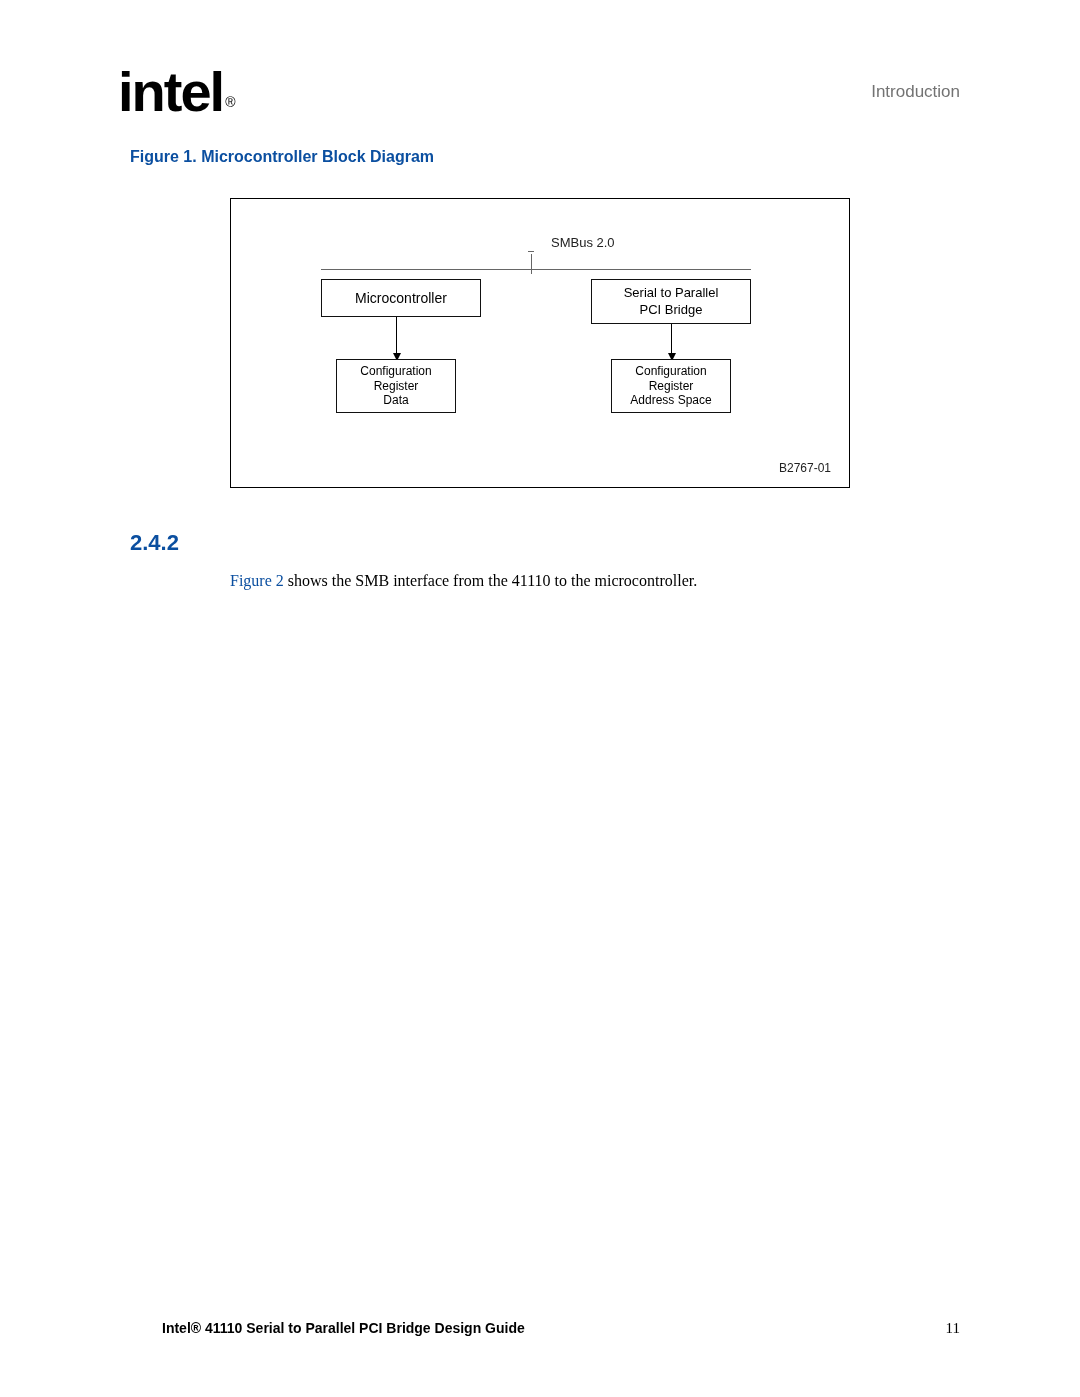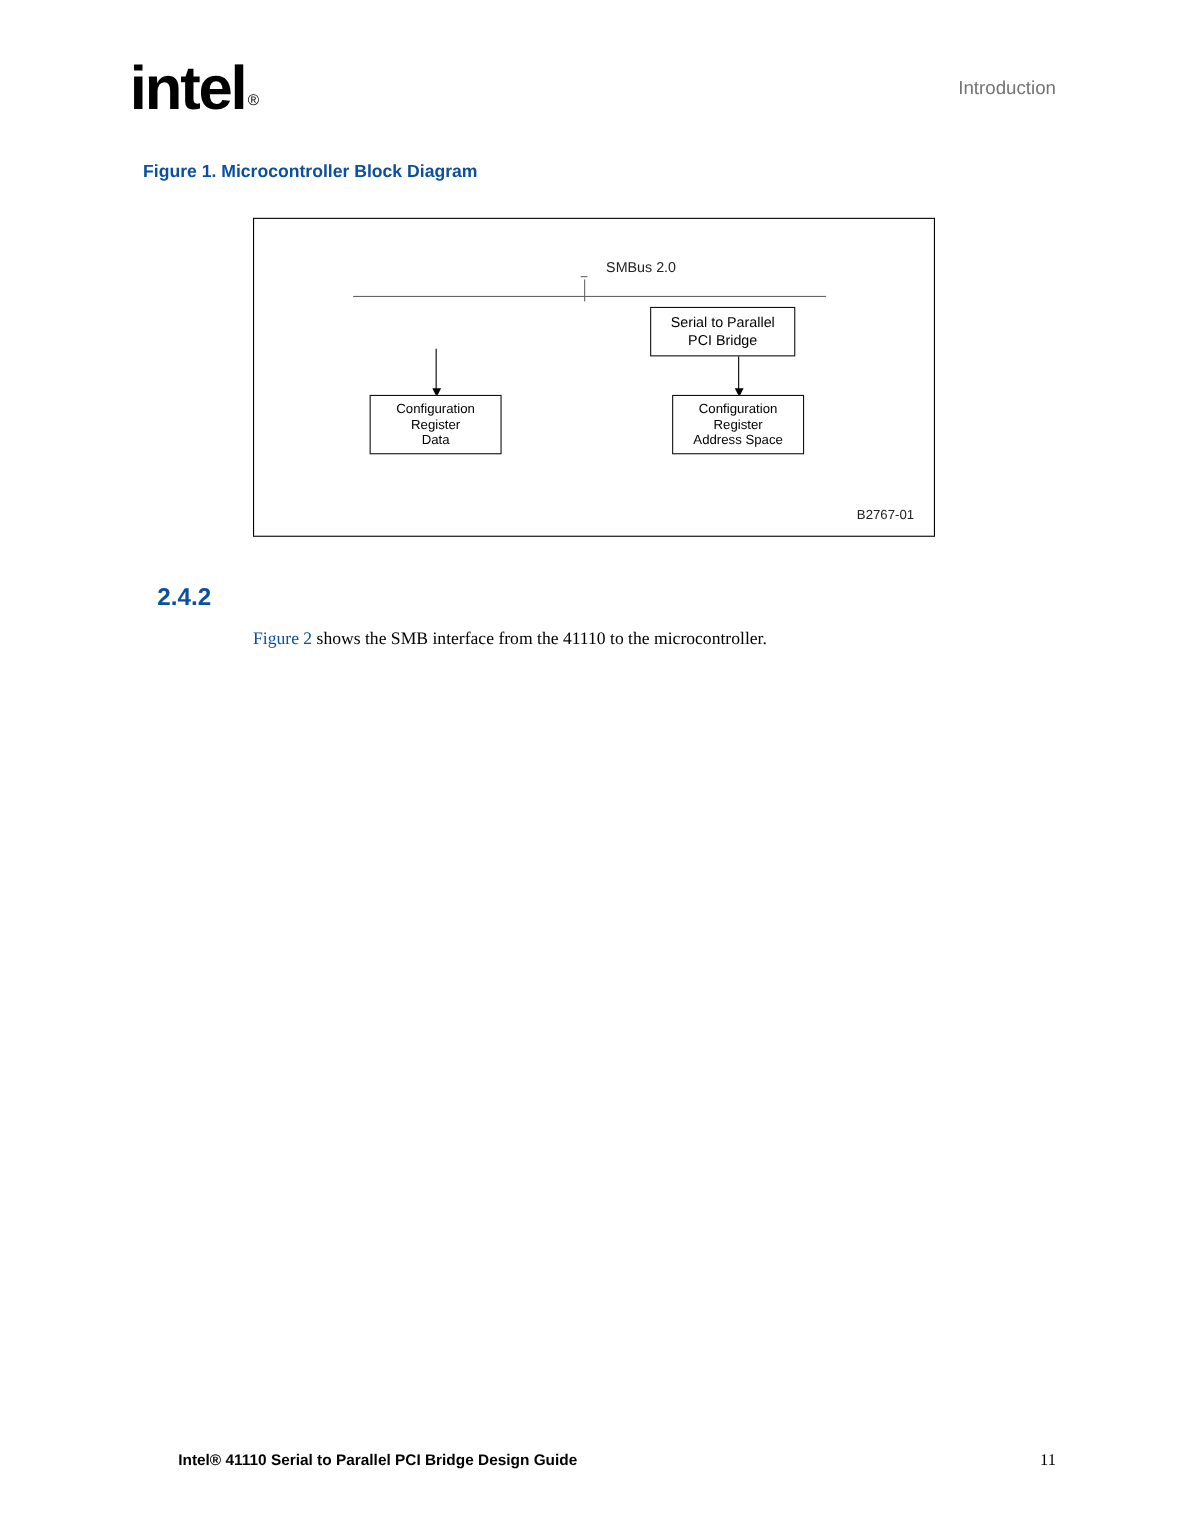--- a/index.html
+++ b/index.html
@@ -6,21 +6,21 @@
   body {
     width: 1080px;
     height: 1397px;
     background: #fff;
     font-family: Arial, Helvetica, sans-serif;
     position: relative;
     color: #000;
   }
   .header {
     position: absolute;
-    top: 52px;
+    top: 64px;
     left: 118px;
     right: 120px;
     display: flex;
     justify-content: space-between;
     align-items: center;
   }
   .intel-logo {
     font-family: Arial, Helvetica, sans-serif;
     font-size: 56px;
     font-weight: bold;
@@ -76,21 +76,21 @@
     position: absolute;
     border: 1px solid #111;
     background: #fff;
     text-align: center;
     display: flex;
     flex-direction: column;
     justify-content: center;
     font-family: Arial, sans-serif;
   }
   .box-mc { top: 80px; left: 90px; width: 160px; height: 38px; font-size: 14px; }
-  .box-stp { top: 80px; left: 360px; width: 132px; height: 45px; font-size: 13px; line-height: 1.25; }
+  .box-stp { top: 80px; left: 360px; width: 160px; height: 45px; font-size: 13px; line-height: 1.25; }
   .box-cfg1 { top: 160px; left: 105px; width: 120px; height: 54px; font-size: 12px; line-height: 1.2; }
   .box-cfg2 { top: 160px; left: 380px; width: 120px; height: 54px; font-size: 12px; line-height: 1.2; }
   .arrow-v {
     position: absolute;
     width: 1px;
     background: #000;
   }
   .arrow-head-down {
     position: absolute;
     width: 0; height: 0;
@@ -105,21 +105,21 @@
     bottom: 12px;
     right: 18px;
     font-size: 12px;
     color: #222;
     font-family: Arial, sans-serif;
     margin-top: 48px;
   }
   .section-row {
     position: absolute;
     top: 530px;
-    left: 143px;
+    left: 130px;
     display: flex;
     align-items: baseline;
     gap: 48px;
   }
   .section-num {
     color: #0b4fa0;
     font-weight: bold;
     font-size: 22px;
   }
   .section-title {
@@ -167,20 +167,23 @@
 </div>
 
 <div class="figure-caption">Figure 1.  Microcontroller Block Diagram</div>
 
 <div class="figure-frame">
   <div class="bus-tick"></div>
   <div class="bus-vert"></div>
   <div class="smbus-label">SMBus 2.0</div>
   <div class="hline-top"></div>
 
+  <div class="box box-mc">
+    <span>Microcontroller</span>
+  </div>
   <div class="box box-stp">
     <span>Serial to Parallel</span>
     <span>PCI Bridge</span>
   </div>
 
   <div class="arrow-v" style="top:118px; left:165px; height:38px;"></div>
   <div class="arrow-head-down" style="top:154px; left:161.5px;"></div>
 
   <div class="arrow-v" style="top:125px; left:440px; height:31px;"></div>
   <div class="arrow-head-down" style="top:154px; left:436.5px;"></div>

